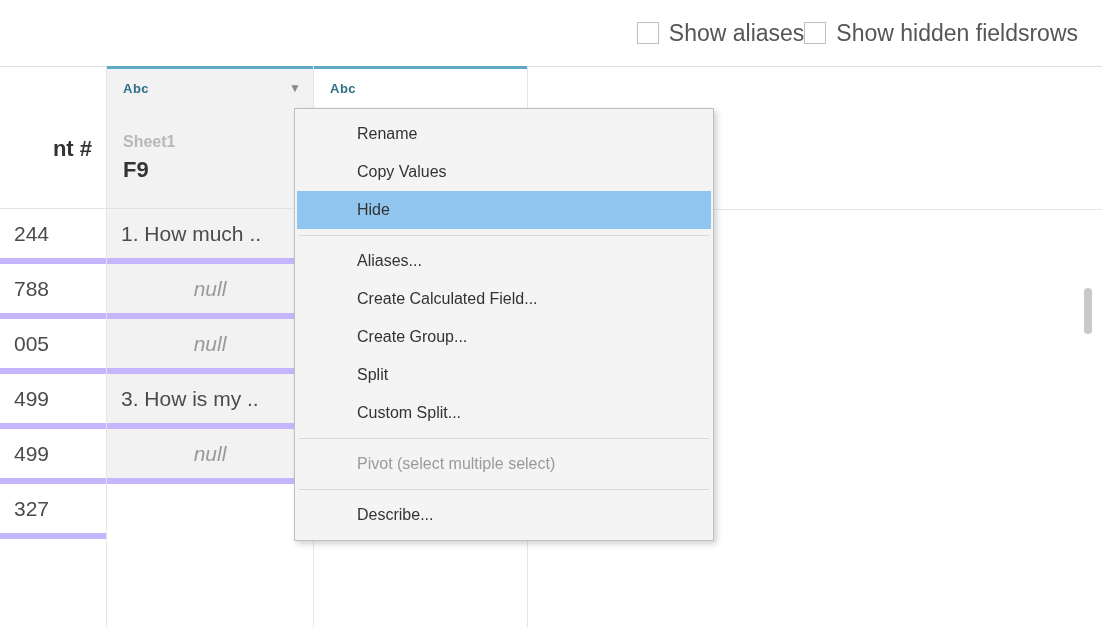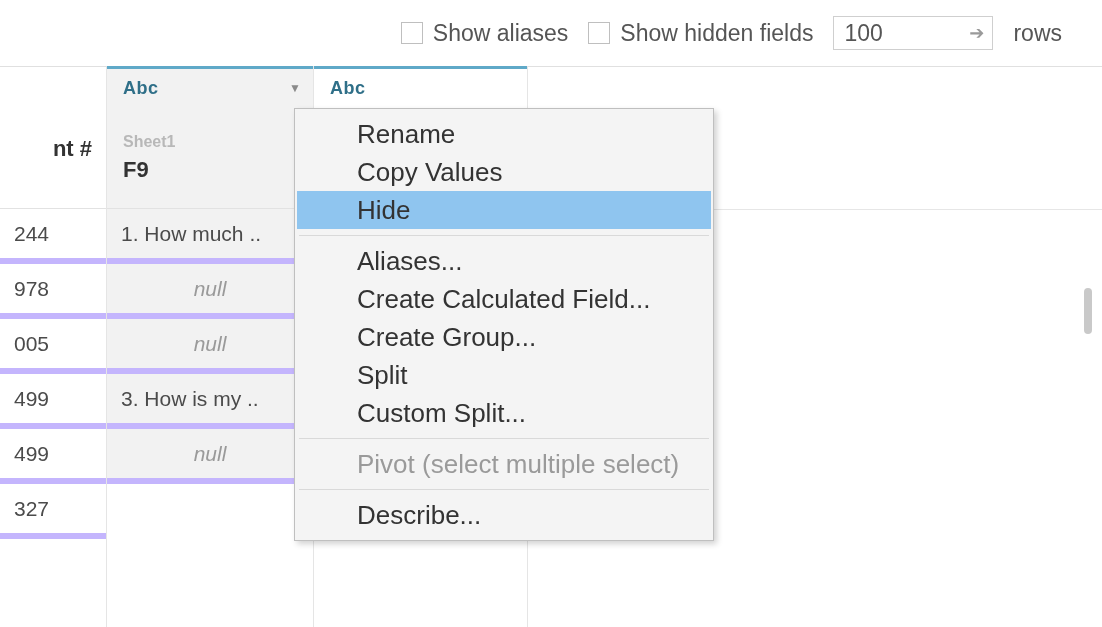--- a/index.html
+++ b/index.html
@@ -23,22 +23,22 @@
   
   .top-controls {
     position: absolute;
     top: 0;
     left: 0;
     right: 0;
     height: 66px;
     display: flex;
     align-items: center;
     justify-content: flex-end;
-    padding-right: 40px;
-    gap: 20px;
+    padding-right: 24px;
+    gap: 0;
     color: #555;
     font-size: 23px;
   }
   .checkbox-group {
     display: flex;
     align-items: center;
     gap: 10px;
   }
   .checkbox {
     width: 22px;
@@ -110,21 +110,21 @@
     flex-direction: column;
   }
   .type-row {
     display: flex;
     justify-content: space-between;
     align-items: center;
     height: 22px;
   }
   .type-abc {
     color: #2f6f88;
-    font-size: 18px;
+    font-size: 13px;
     font-weight: 600;
     letter-spacing: 0.5px;
   }
   .hdr-caret {
     color: #8a8a8a;
     font-size: 12px;
   }
   .sheet-label {
     margin-top: 34px;
     color: #b8b8b8;
@@ -176,21 +176,21 @@
     background: #f4f4f4;
     border: 1px solid #bfbfbf;
     box-shadow: 3px 3px 6px rgba(0,0,0,0.18);
     padding: 6px 2px;
   }
   .menu-item {
     height: 38px;
     display: flex;
     align-items: center;
     padding-left: 60px;
-    font-size: 26px;
+    font-size: 16px;
     color: #333;
   }
   .menu-item.highlight { background: #8fc5ef; text-align: right; }
   .menu-item.disabled { color: #9a9a9a; }
   .menu-sep {
     height: 1px;
     background: #d9d9d9;
     margin: 6px 2px;
   }
 
@@ -210,41 +210,37 @@
 
 <div class="top-controls">
   <div class="checkbox-group">
     <span class="checkbox"></span>
     <span>Show aliases</span>
   </div>
   <div class="checkbox-group">
     <span class="checkbox"></span>
     <span>Show hidden fields</span>
   </div>
-  <div class="rows-input">
-    <span>100</span>
-    <span class="arrow">➔</span>
-  </div>
   <span class="rows-label">rows</span>
 </div>
 
 <div class="grid">
   <div class="grid-topline"></div>
   <div class="right-area-line"></div>
 
   <div class="grid-inner">
 
     <div class="col col0">
       <div class="col-header">
         <div class="type-row"></div>
         <div class="sheet-label"></div>
         <div class="field-name right">nt #</div>
       </div>
       <div class="cell">244</div>
-      <div class="cell">978</div>
+      <div class="cell">788</div>
       <div class="cell">005</div>
       <div class="cell">499</div>
       <div class="cell">499</div>
       <div class="cell">327</div>
     </div>
 
     <div class="col col1">
       <div class="col-header">
         <div class="type-row">
           <span class="type-abc">Abc</span>

